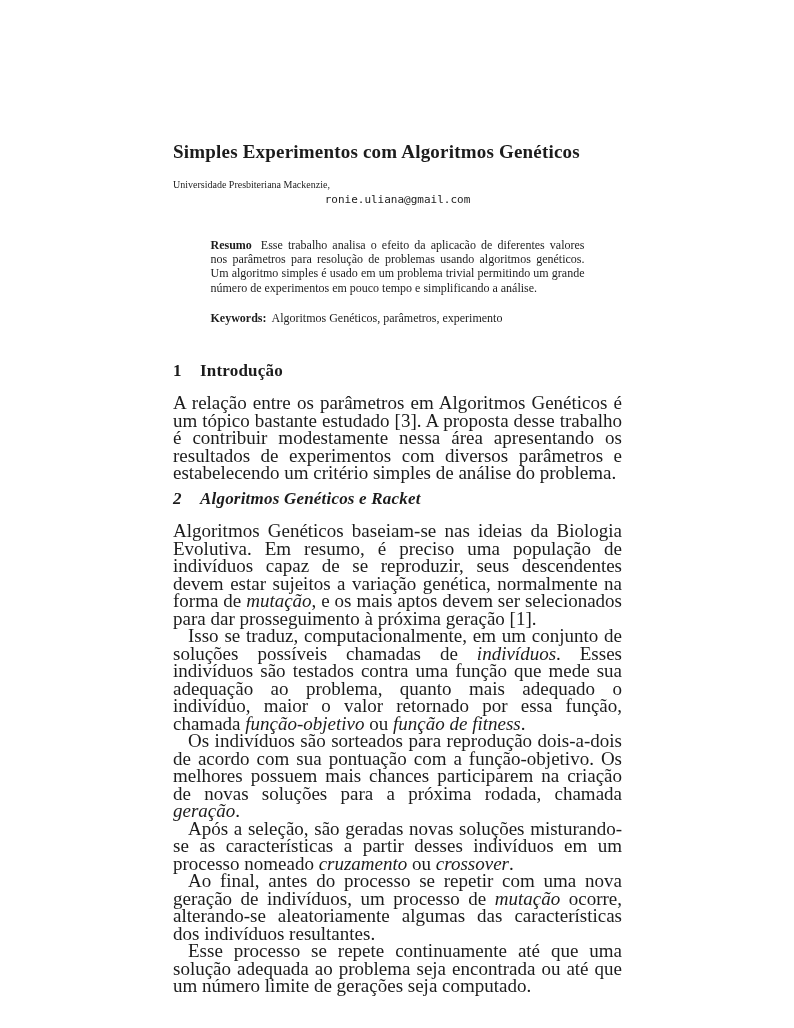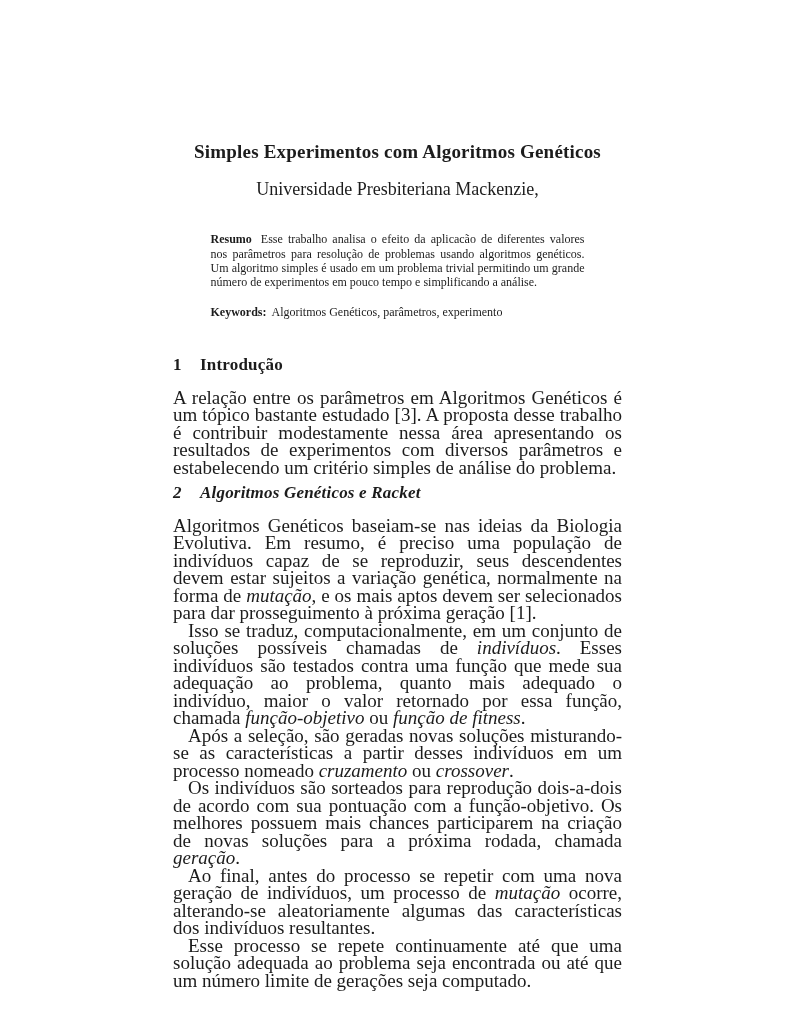--- a/index.html
+++ b/index.html
@@ -17,34 +17,34 @@
   }
   .content {
     position: absolute;
     left: 173px; top: 0;
     width: 449px;
   }
   .doc-title {
     padding-top: 141px;
     font-size: 19px;
     font-weight: bold;
-    text-align: center;
+    text-align: left;
     line-height: 1.2;
     letter-spacing: 0.2px;
   }
   .author {
     margin-top: 30px;
     text-align: center;
     font-size: 13.5px;
     line-height: 1.25;
   }
   .affiliation {
     margin-top: 15px;
-    text-align: center;
-    font-size: 18px;
+    text-align: left;
+    font-size: 10px;
     line-height: 1.2;
   }
   .email {
     margin-top: 2px;
     text-align: center;
     font-family: "DejaVu Sans Mono", "Liberation Mono", monospace;
     font-size: 11px;
     line-height: 1.2;
   }
   .abstract {
@@ -91,39 +91,40 @@
 </head>
 <body>
 
 <div class="page">
   <div class="content">
 
     <div class="doc-title">Simples Experimentos com Algoritmos Genéticos</div>
 
 
     <div class="affiliation">Universidade Presbiteriana Mackenzie,</div>
+    <div class="email">ronie.uliana@gmail.com</div>
 
     <div class="abstract">
       <span class="abstract-label">Resumo</span><span>Esse trabalho analisa o efeito da aplicacão de diferentes valores nos parâmetros para resolução de problemas usando algoritmos genéticos. Um algoritmo simples é usado em um problema trivial permitindo um grande número de experimentos em pouco tempo e simplificando a análise.</span>
     </div>
 
     <div class="keywords">
       <span class="keywords-label">Keywords:</span><span>Algoritmos Genéticos, parâmetros, experimento</span>
     </div>
 
     <div id="sections">
         <h2 class="sec-heading sec-1"><span class="sec-num">1</span><span>Introdução</span></h2>
         <div class="sec-body">
           <p class="para"><span>A relação entre os parâmetros em Algoritmos Genéticos é um tópico bastante estudado [3]. A proposta desse trabalho é contribuir modestamente nessa área apresentando os resultados de experimentos com diversos parâmetros e estabelecendo um critério simples de análise do problema.</span></p>
         </div>
         <h2 class="sec-heading sec-2"><span class="sec-num">2</span><span>Algoritmos Genéticos e Racket</span></h2>
         <div class="sec-body">
           <p class="para"><span>Algoritmos Genéticos baseiam-se nas ideias da Biologia Evolutiva. Em resumo, é preciso uma população de indivíduos capaz de se reproduzir, seus descendentes devem estar sujeitos a variação genética, normalmente na forma de </span><i>mutação</i><span>, e os mais aptos devem ser selecionados para dar prosseguimento à próxima geração [1].</span></p>
           <p class="para indent"><span>Isso se traduz, computacionalmente, em um conjunto de soluções possíveis chamadas de </span><i>indivíduos</i><span>. Esses indivíduos são testados contra uma função que mede sua adequação ao problema, quanto mais adequado o indivíduo, maior o valor retornado por essa função, chamada </span><i>função-objetivo</i><span> ou </span><i>função de fitness</i><span>.</span></p>
+          <p class="para indent"><span>Os indivíduos são sorteados para reprodução dois-a-dois de acordo com sua pontuação com a função-objetivo. Os melhores possuem mais chances participarem na criação de novas soluções para a próxima rodada, chamada </span><i>geração</i><span>.</span></p>
           <p class="para indent"><span>Após a seleção, são geradas novas soluções misturando-se as características a partir desses indivíduos em um processo nomeado </span><i>cruzamento</i><span> ou </span><i>crossover</i><span>.</span></p>
-          <p class="para indent"><span>Os indivíduos são sorteados para reprodução dois-a-dois de acordo com sua pontuação com a função-objetivo. Os melhores possuem mais chances participarem na criação de novas soluções para a próxima rodada, chamada </span><i>geração</i><span>.</span></p>
           <p class="para indent"><span>Ao final, antes do processo se repetir com uma nova geração de indivíduos, um processo de </span><i>mutação</i><span> ocorre, alterando-se aleatoriamente algumas das características dos indivíduos resultantes.</span></p>
           <p class="para indent"><span>Esse processo se repete continuamente até que uma solução adequada ao problema seja encontrada ou até que um número limite de gerações seja computado.</span></p>
         </div>
       </div>
 
   </div>
 </div>
 
 </body></html>

